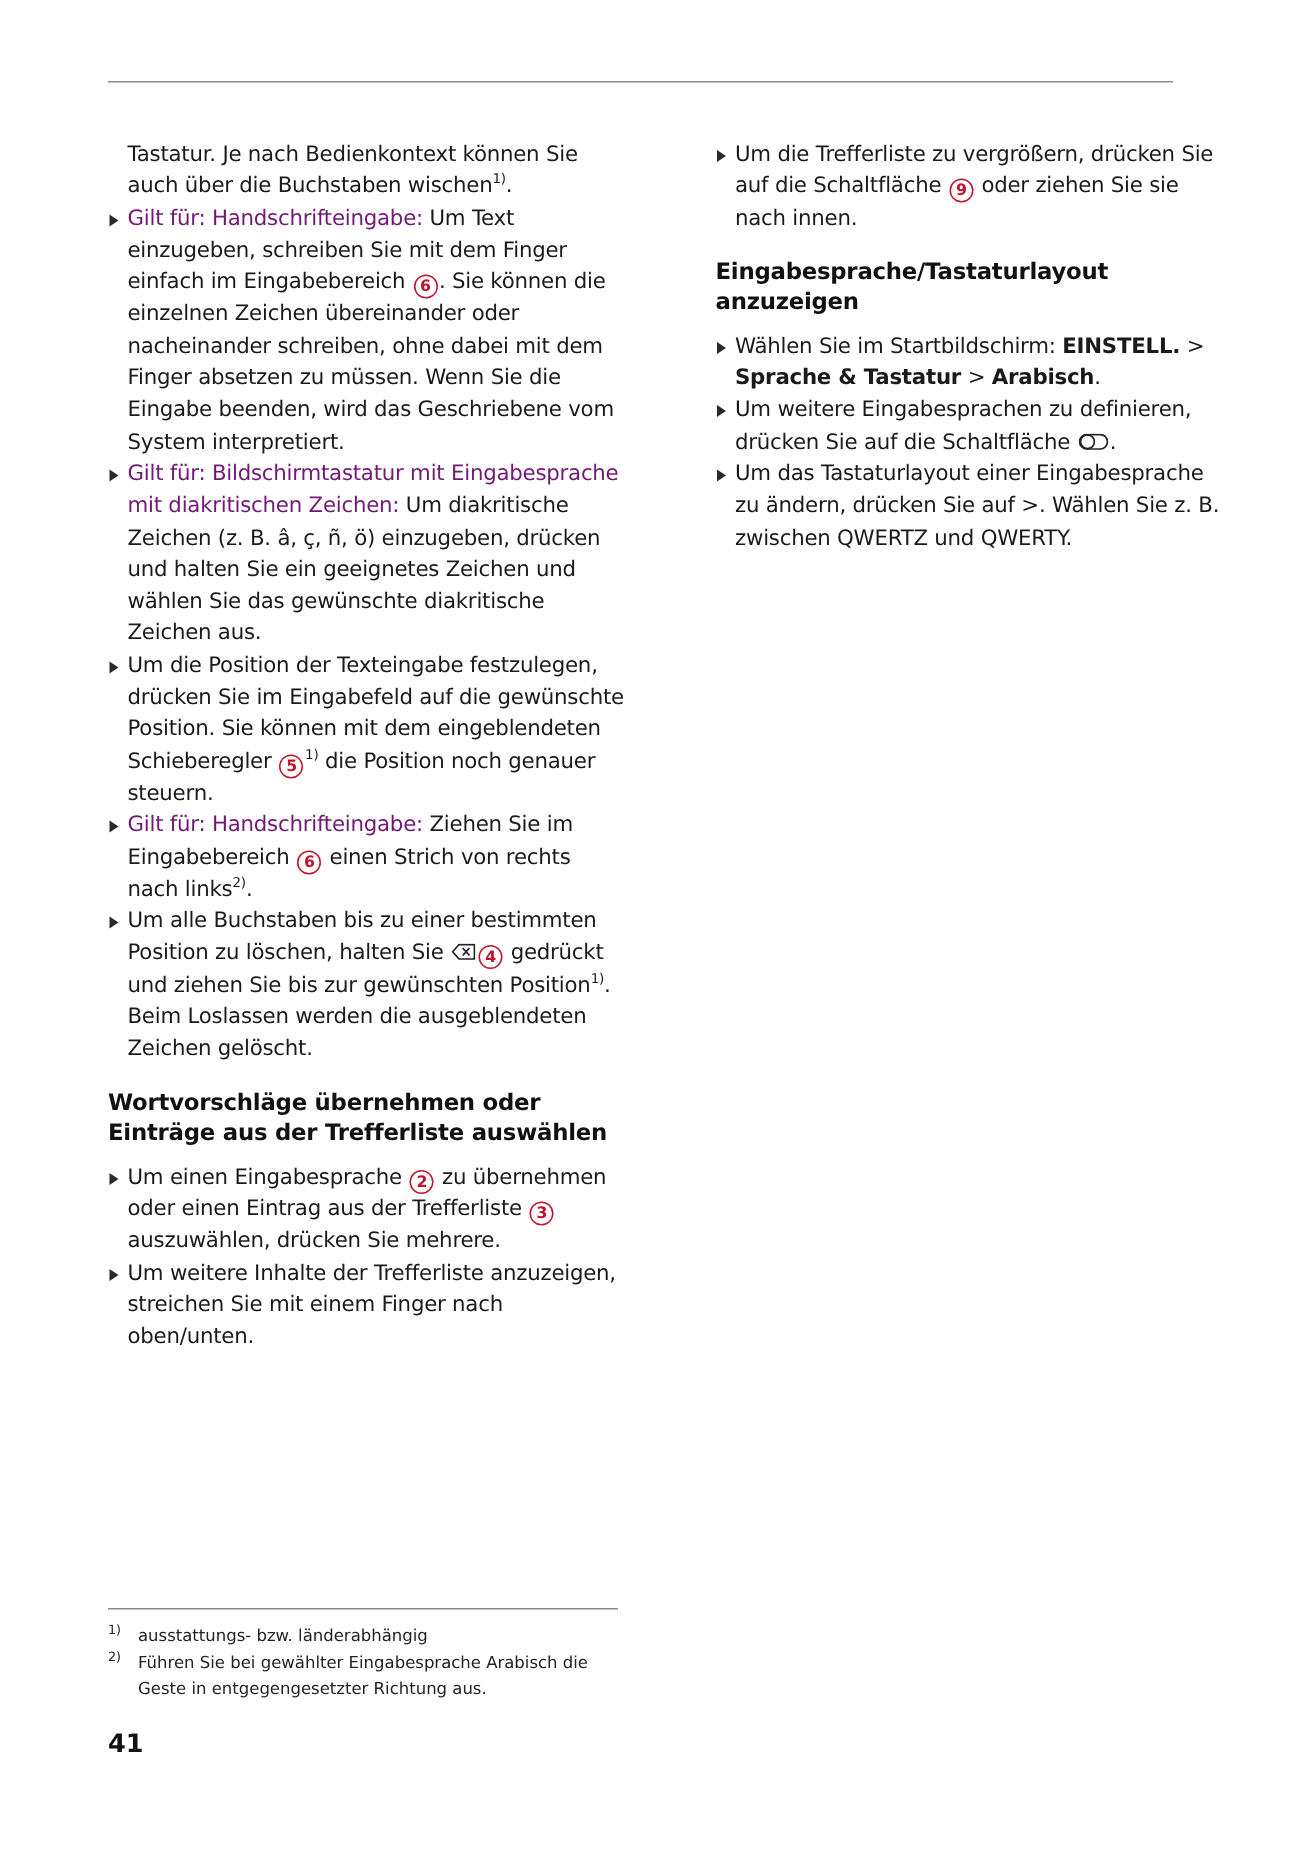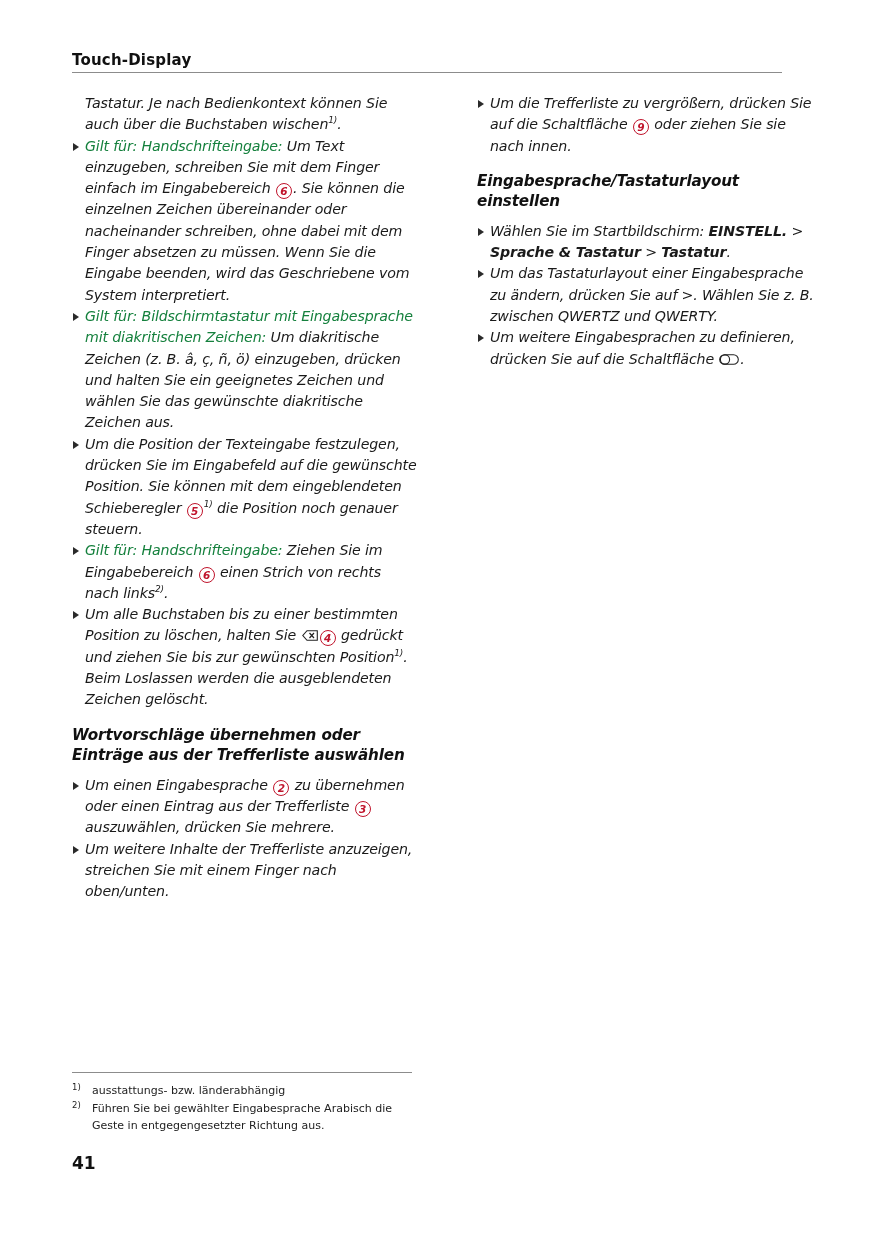--- a/index.html
+++ b/index.html
@@ -2,50 +2,49 @@
 <html><head>
 <meta charset="utf-8">
 <style>
   html, body { margin: 0; padding: 0; background: #ffffff; }
   body { width: 875px; height: 1241px; position: relative; overflow: hidden;
          font-family: "DejaVu Sans", sans-serif; color: #1a1a1a; }
   .page-header { position: absolute; left: 72px; top: 51px; width: 710px; }
   .page-header .title { font-family: "DejaVu Sans", sans-serif; font-weight: bold; font-size: 15px; letter-spacing: 0.2px; color: #111; }
   .page-header .rule { margin-top: 3px; height: 1px; background: #8c8c8c; }
 
-  .col { position: absolute; top: 93px; font-size: 14.2px; line-height: 21.3px; letter-spacing: -0.15px; font-style: italic; }
+  .col { position: absolute; top: 93px; font-size: 14.2px; line-height: 21.3px; letter-spacing: -0.15px; }
   .col-left { left: 72px; width: 345px; }
   .col-right { left: 441px; width: 345px; margin-left: 36px; }
 
   .para { margin: 0; padding-left: 13px; }
   .bullet { position: relative; margin: 0; padding-left: 13px; }
   .bullet .tri { position: absolute; left: 1px; top: 7px; width: 0; height: 0;
                  border-top: 4px solid transparent; border-bottom: 4px solid transparent;
                  border-left: 6px solid #2a2a2a; }
-  .cond { color: #15803d; margin-top: 13px; }
+  .cond { color: #701a75; margin-top: 13px; }
   b, .bold { font-weight: bold; }
   sup { font-size: 9px; line-height: 0; vertical-align: 6px; }
   .callout { display: inline-block; width: 14px; height: 14px; border: 1.6px solid #c0142c;
              border-radius: 50%; color: #c0142c; font-size: 10.5px; line-height: 14px; text-align: center;
              font-weight: bold; vertical-align: -2px; box-sizing: content-box; margin: 0 1px; }
   .bksp { display: inline-block; width: 16px; height: 11px; vertical-align: -1px; margin: 0 1px; }
   .toggle { display: inline-block; width: 20px; height: 11px; vertical-align: -1px; margin: 0 1px; }
   .h2 { font-weight: bold; font-size: 15.2px; line-height: 20px; margin: 14px 0 10px 0; color: #111; }
 
   .fn-rule { position: absolute; left: 72px; top: 1072px; width: 340px; height: 1px; background: #8c8c8c; }
   .footnotes { position: absolute; left: 72px; top: 1082px; width: 340px; font-size: 11px; line-height: 17px; color: #222; }
   .fn { position: relative; padding-left: 20px; margin: 0 0 1px 0; }
   .fn .mark { position: absolute; left: 0; top: -3px; font-size: 8.5px; }
   .page-number { position: absolute; left: 72px; top: 1153px; font-weight: bold; font-size: 17px; color: #111; }
 </style>
 </head>
 <body>
 
 <div class="page-header">
-  <div class="title">Touch-Display</div>
   <div class="rule"></div>
 </div>
 
 <div class="col col-left">
   <p class="para"><span>Tastatur. Je nach Bedienkontext können Sie auch über die Buchstaben wischen</span><sup>1)</sup><span>.</span></p>
 
   <p class="bullet"><span class="tri"></span><span class="cond">Gilt für: Handschrifteingabe:</span><span> Um Text einzugeben, schreiben Sie mit dem Finger einfach im Eingabebereich </span><span class="callout">6</span><span>. Sie können die einzelnen Zeichen übereinander oder nacheinander schreiben, ohne dabei mit dem Finger absetzen zu müssen. Wenn Sie die Eingabe beenden, wird das Geschriebene vom System interpretiert.</span></p>
 
   <p class="bullet"><span class="tri"></span><span class="cond">Gilt für: Bildschirmtastatur mit Eingabesprache mit diakritischen Zeichen:</span><span> Um diakritische Zeichen (z. B. â, ç, ñ, ö) einzugeben, drücken und halten Sie ein geeignetes Zeichen und wählen Sie das gewünschte diakritische Zeichen aus.</span></p>
 
@@ -64,30 +63,30 @@
   <div class="h2">Wortvorschläge übernehmen oder Einträge aus der Trefferliste auswählen</div>
 
   <p class="bullet"><span class="tri"></span><span>Um einen Eingabesprache </span><span class="callout">2</span><span> zu übernehmen oder einen Eintrag aus der Trefferliste </span><span class="callout">3</span><span> auszuwählen, drücken Sie mehrere.</span></p>
 
   <p class="bullet"><span class="tri"></span><span>Um weitere Inhalte der Trefferliste anzuzeigen, streichen Sie mit einem Finger nach oben/unten.</span></p>
 </div>
 
 <div class="col col-right">
   <p class="bullet"><span class="tri"></span><span>Um die Trefferliste zu vergrößern, drücken Sie auf die Schaltfläche </span><span class="callout">9</span><span> oder ziehen Sie sie nach innen.</span></p>
 
-  <div class="h2">Eingabesprache/Tastaturlayout einstellen</div>
+  <div class="h2">Eingabesprache/Tastaturlayout anzuzeigen</div>
 
-  <p class="bullet"><span class="tri"></span><span>Wählen Sie im Startbildschirm: </span><b>EINSTELL.</b><span> &gt; </span><b>Sprache &amp; Tastatur</b><span> &gt; </span><b>Tastatur</b><span>.</span></p>
-
-  <p class="bullet"><span class="tri"></span><span>Um das Tastaturlayout einer Eingabesprache zu ändern, drücken Sie auf &gt;. Wählen Sie z. B. zwischen QWERTZ und QWERTY.</span></p>
+  <p class="bullet"><span class="tri"></span><span>Wählen Sie im Startbildschirm: </span><b>EINSTELL.</b><span> &gt; </span><b>Sprache &amp; Tastatur</b><span> &gt; </span><b>Arabisch</b><span>.</span></p>
 
   <p class="bullet"><span class="tri"></span><span>Um weitere Eingabesprachen zu definieren, drücken Sie auf die Schaltfläche </span><svg class="toggle" viewBox="0 0 20 11">
         <rect x="0.7" y="0.7" width="18.6" height="9.6" rx="4.8" fill="none" stroke="#222" stroke-width="1.1"></rect>
         <circle cx="6" cy="5.5" r="4.6" fill="none" stroke="#222" stroke-width="1.1"></circle>
       </svg><span>.</span></p>
+
+  <p class="bullet"><span class="tri"></span><span>Um das Tastaturlayout einer Eingabesprache zu ändern, drücken Sie auf &gt;. Wählen Sie z. B. zwischen QWERTZ und QWERTY.</span></p>
 </div>
 
 <div class="fn-rule"></div>
 <div class="footnotes">
   <p class="fn"><span class="mark">1)</span><span>ausstattungs- bzw. länderabhängig</span></p>
   <p class="fn"><span class="mark">2)</span><span>Führen Sie bei gewählter Eingabesprache Arabisch die Geste in entgegengesetzter Richtung aus.</span></p>
 </div>
 
 <div class="page-number">41</div>
 

